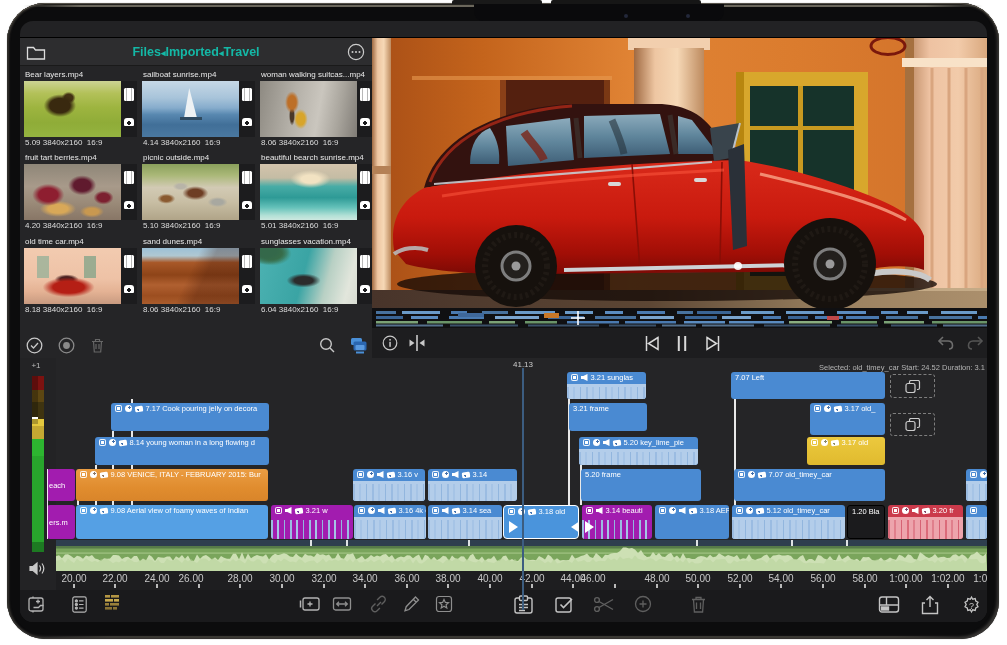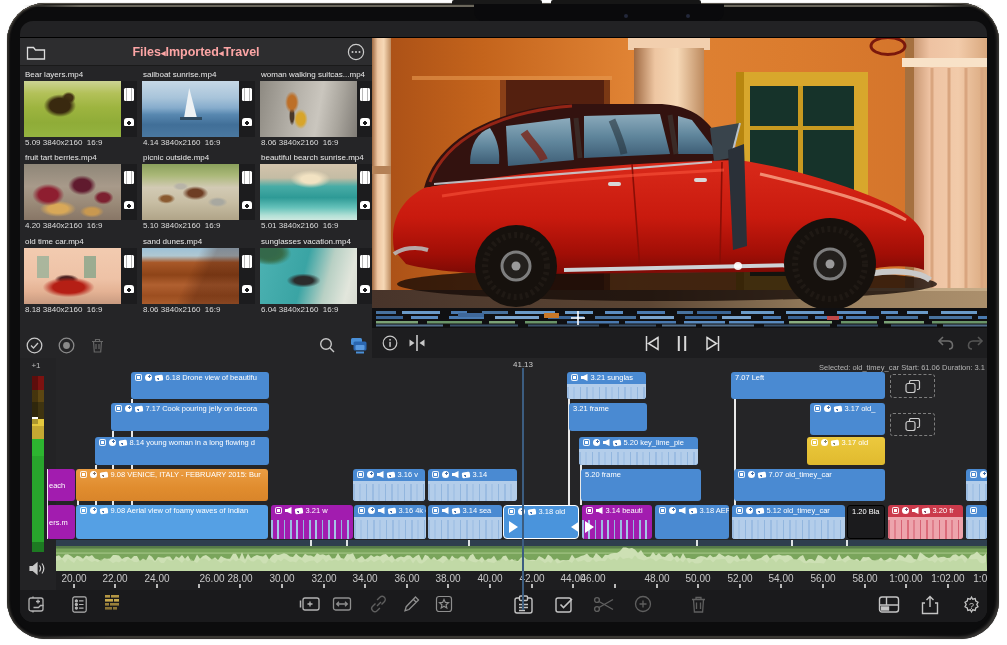--- a/index.html
+++ b/index.html
@@ -11,21 +11,21 @@
 #btn1{position:absolute;left:452px;top:0;width:90px;height:3.5px;background:#191919;border-radius:2px 2px 0 0;}
 #btn2{position:absolute;left:551px;top:0;width:150px;height:3.5px;background:#161616;border-radius:2px 2px 0 0;}
 #screen{position:absolute;left:20px;top:21px;will-change:transform;width:967px;height:601px;border-radius:13px;background:#222224;overflow:hidden;font-family:"Liberation Sans",sans-serif;}
 
 #sb{position:absolute;left:0;top:16px;width:100%;height:17px;background:#000;color:#fff;}
 #sb .t{position:absolute;left:10px;top:0;line-height:17px;font-size:11.5px;letter-spacing:.2px;}
 #sb .r{position:absolute;top:0;line-height:17px;font-size:11.5px;}
 
 #lp{position:absolute;left:0;top:17px;width:352px;height:320px;background:#252527;}
 #lph{position:absolute;left:0;top:0;width:100%;height:28px;background:#2d2d2f;border-bottom:1px solid #1a1a1a;}
-#lph .ttl{position:absolute;left:0;right:0;top:7px;text-align:center;color:#fca5a5;font-size:12.5px;font-weight:bold;}
+#lph .ttl{position:absolute;left:0;right:0;top:7px;text-align:center;color:#14b8a6;font-size:12.5px;font-weight:bold;}
 .cell{position:absolute;width:113px;}
 .fn{position:absolute;left:1px;top:0;width:112px;height:10px;font-size:8px;color:#e8e8e8;white-space:nowrap;overflow:hidden;}
 .th{position:absolute;left:0;top:11px;width:97px;height:56px;background:#111;}
 .st{position:absolute;left:97px;top:11px;width:16px;height:56px;background:#1c1c1e;}
 .mt{position:absolute;left:1px;top:68px;font-size:8px;color:#ddd;white-space:nowrap;}
 .st:before{content:"";position:absolute;left:3px;top:7px;width:10px;height:13px;border-radius:1.5px;background:linear-gradient(90deg,#fff 0 2px,#b8b8b8 2px 3px,#fff 3px 7px,#b8b8b8 7px 8px,#fff 8px 10px);}
 .st:after{content:"";position:absolute;left:3px;top:37px;width:10px;height:8px;border-radius:3px 3px 1px 1px;background:radial-gradient(circle 2px at 50% 62%,#1c1c1e 0 100%,#fff 100%),#fff;}
 
 #vid{position:absolute;left:352px;top:17px;width:615px;height:270px;background:#c8651f;}
 #mini{position:absolute;left:352px;top:287px;width:615px;height:20px;background:#101012;}
@@ -395,37 +395,29 @@
       </svg>
 </div>
 <div id="tl">
 <div style="position:absolute;left:26.5px;top:111px;width:1.5px;height:70px;background:#fff;opacity:.9;z-index:12"></div>
       <div class="clip lgt" style="left:27px;top:111px;width:28px;height:32px;z-index:11">
         <span class="ct" style="position:absolute;left:2px;top:12px">each</span>
       </div>
       <div class="clip lgt" style="left:27px;top:147px;width:28px;height:34px;z-index:11">
         <span class="ct" style="position:absolute;left:2px;top:13px">ers.m</span>
       </div>
-<div class="selinfo">Selected: old_timey_car Start: 61.06 Duration: 3.1</div>
+<div class="selinfo">Selected: old_timey_car Start: 24.52 Duration: 3.1</div>
 <div id="tlc">
         <div style="position:absolute;left:75px;top:41px;width:1.5px;height:106px;background:#fff;opacity:.9"></div>
         <div style="position:absolute;left:56px;top:73px;width:1.5px;height:74px;background:#fff;opacity:.9"></div>
         <div style="position:absolute;left:39px;top:107px;width:1.5px;height:40px;background:#fff;opacity:.9"></div>
         <div style="position:absolute;left:21px;top:139px;width:1.5px;height:8px;background:#fff;opacity:.9"></div>
         <div style="position:absolute;left:512px;top:41px;width:1.5px;height:106px;background:#fff;opacity:.9"></div>
         <div style="position:absolute;left:524px;top:107px;width:1.5px;height:40px;background:#fff;opacity:.9"></div>
         <div style="position:absolute;left:678px;top:41px;width:1.5px;height:106px;background:#fff;opacity:.9"></div>
-        <div class="clip" style="left:75px;top:14px;width:138px;height:27px">
-          <div class="chd">
-            <i class="ic"></i>
-            <i class="icp"></i>
-            <i class="ic2"></i>
-            <span class="ct">6.18 Drone view of beautifu</span>
-          </div>
-        </div>
         <div class="clip" style="left:511px;top:14px;width:79px;height:27px">
           <div class="chd">
             <i class="ic"></i>
             <i class="ic3"></i>
             <span class="ct">3.21 sunglas</span>
           </div>
           <div class="wv" style="height:15px"></div>
         </div>
         <div class="clip" style="left:675px;top:14px;width:154px;height:27px">
           <div class="chd">
@@ -653,21 +645,21 @@
       </svg>
 
 </div>
 <div id="ruler">
       <b style="left:18px">20.00</b>
       <i style="left:17px"></i>
       <b style="left:59px">22.00</b>
       <i style="left:58px"></i>
       <b style="left:101px">24.00</b>
       <i style="left:100px"></i>
-      <b style="left:156px">26.00</b>
+      <b style="left:135px">26.00</b>
       <i style="left:142px"></i>
       <b style="left:184px">28.00</b>
       <i style="left:183px"></i>
       <b style="left:226px">30.00</b>
       <i style="left:225px"></i>
       <b style="left:268px">32.00</b>
       <i style="left:267px"></i>
       <b style="left:309px">34.00</b>
       <i style="left:308px"></i>
       <b style="left:351px">36.00</b>

